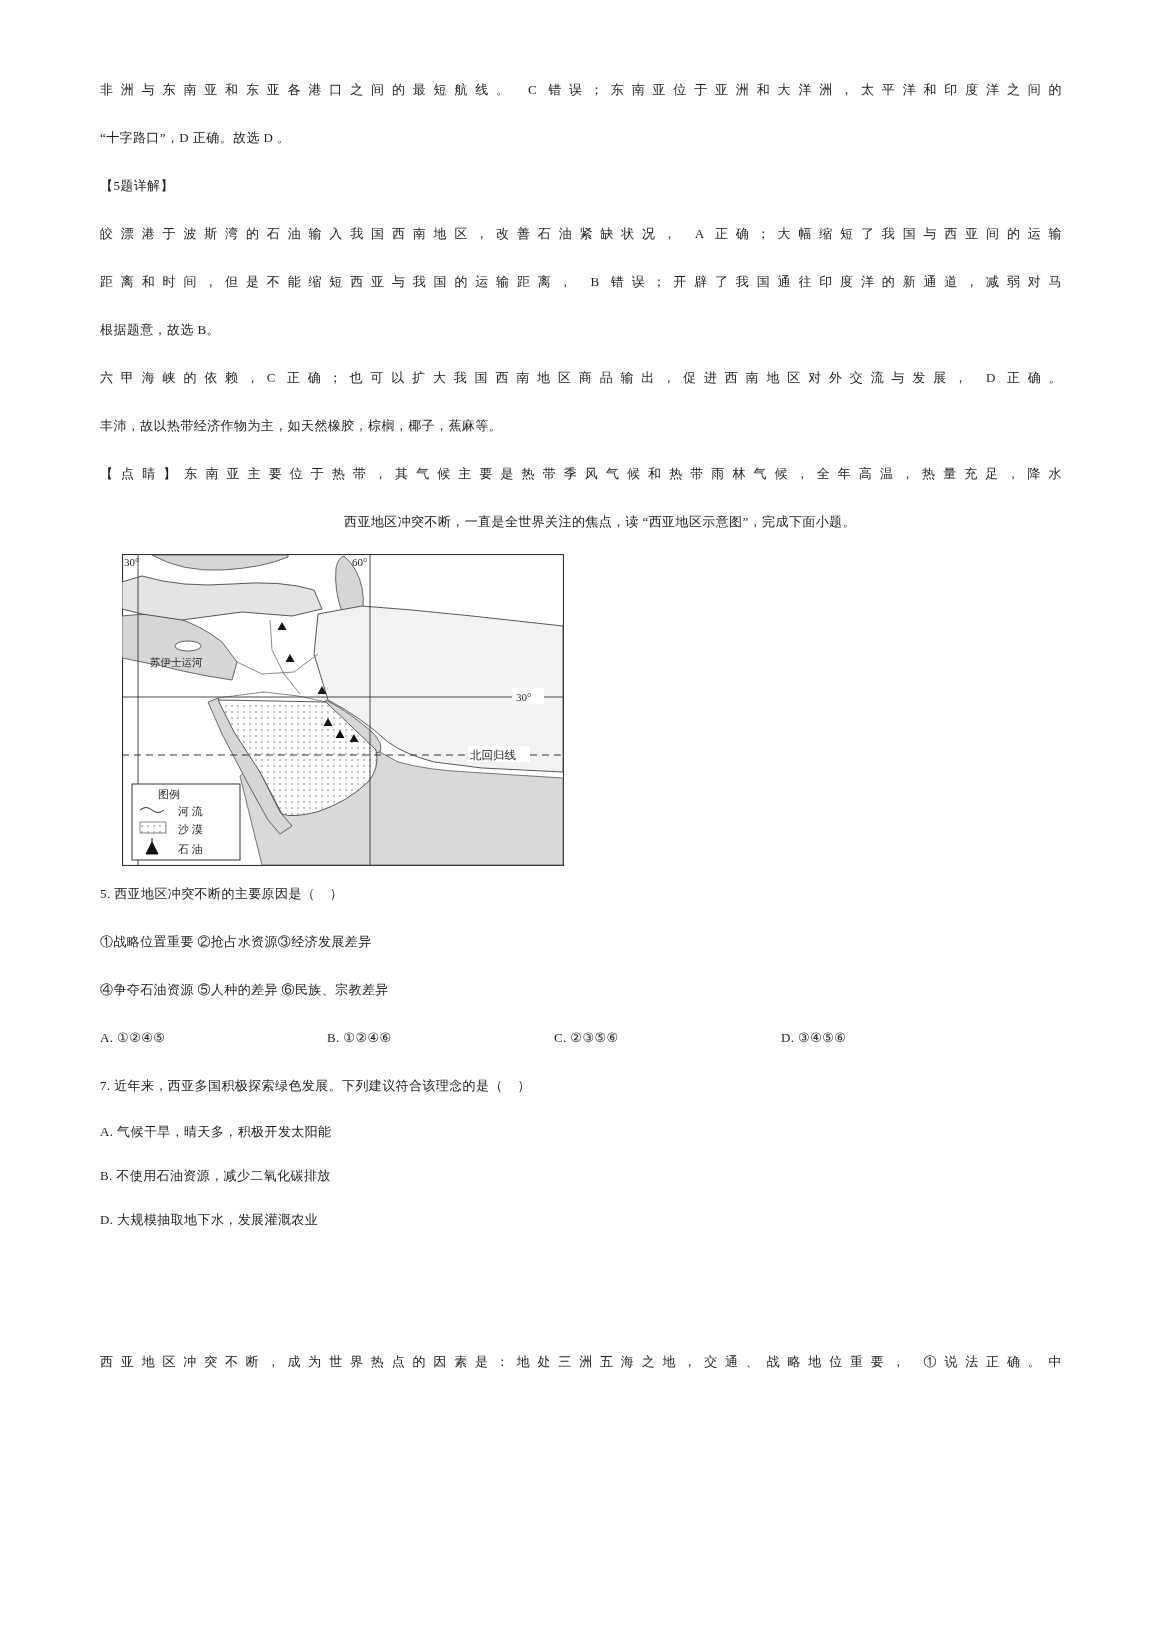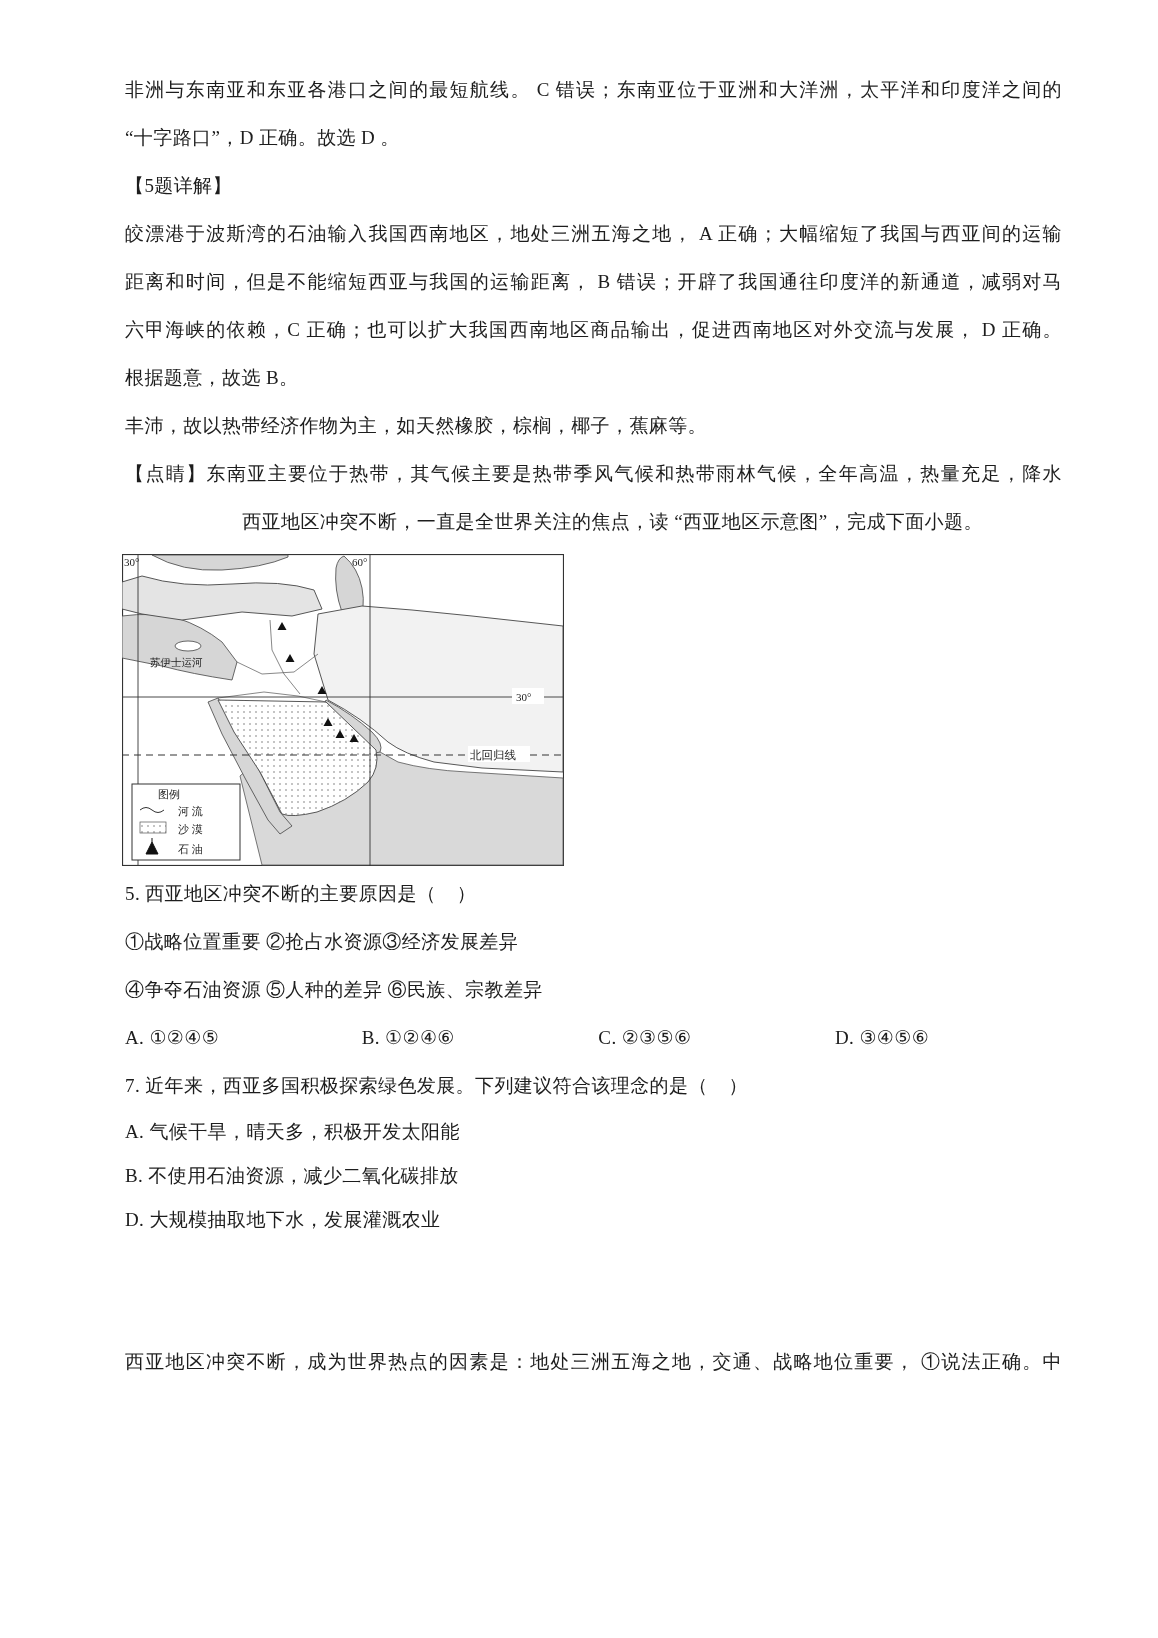--- a/index.html
+++ b/index.html
@@ -10,58 +10,57 @@
     color: #1d1d1d;
   }
   .page {
     position: relative;
     width: 1158px; height: 1638px;
     padding: 66px 96px 0 100px;
     overflow: hidden;
     background: #ffffff;
   }
   .ln {
-    font-size: 19px;
+    font-size: 13px;
     line-height: 48px;
     height: 48px;
     letter-spacing: 0.4px;
     white-space: pre-wrap;
     overflow: hidden;
-    margin-left: 25px;
   }
   .just {
     text-align: justify;
     text-align-last: justify;
   }
   .indent { padding-left: 38px; text-align: center; }
-  .chrow { display: flex; justify-content: space-between; }
+  .chrow { display: flex; }
   .chrow .ch { display: inline-block; width: 227px; }
   .small-ln { line-height: 44px; height: 44px; }
   .map-wrap {
     margin: 8px 15px 4px 22px;
     width: 442px; height: 312px;
   }
   svg text {
     font-family: "Liberation Serif", "DejaVu Serif", serif;
     fill: #222;
   }
 </style>
 </head>
 <body>
 
 <div class="page">
 
   <div class="ln just">非洲与东南亚和东亚各港口之间的最短航线。 C 错误；东南亚位于亚洲和大洋洲，太平洋和印度洋之间的</div>
   <div class="ln">“十字路口”，D 正确。故选 D 。</div>
 
   <div class="ln">【5题详解】</div>
-  <div class="ln just">皎漂港于波斯湾的石油输入我国西南地区，地处三洲五海之地， A 正确；大幅缩短了我国与西亚间的运输</div>
+  <div class="ln just">皎漂港于波斯湾的石油输入我国西南地区，改善石油紧缺状况， A 正确；大幅缩短了我国与西亚间的运输</div>
   <div class="ln just">距离和时间，但是不能缩短西亚与我国的运输距离， B 错误；开辟了我国通往印度洋的新通道，减弱对马</div>
+  <div class="ln">根据题意，故选 B。</div>
   <div class="ln just">六甲海峡的依赖，C 正确；也可以扩大我国西南地区商品输出，促进西南地区对外交流与发展， D 正确。</div>
-  <div class="ln">根据题意，故选 B。</div>
 
   <div class="ln">丰沛，故以热带经济作物为主，如天然橡胶，棕榈，椰子，蕉麻等。</div>
   <div class="ln just">【点睛】东南亚主要位于热带，其气候主要是热带季风气候和热带雨林气候，全年高温，热量充足，降水</div>
 
   <div class="ln indent">西亚地区冲突不断，一直是全世界关注的焦点，读 “西亚地区示意图”，完成下面小题。</div>
 
   <div class="map-wrap">
     <svg width="442" height="312" viewBox="0 0 442 312">
       <defs>
         <pattern id="dots" width="6" height="6" patternUnits="userSpaceOnUse">

